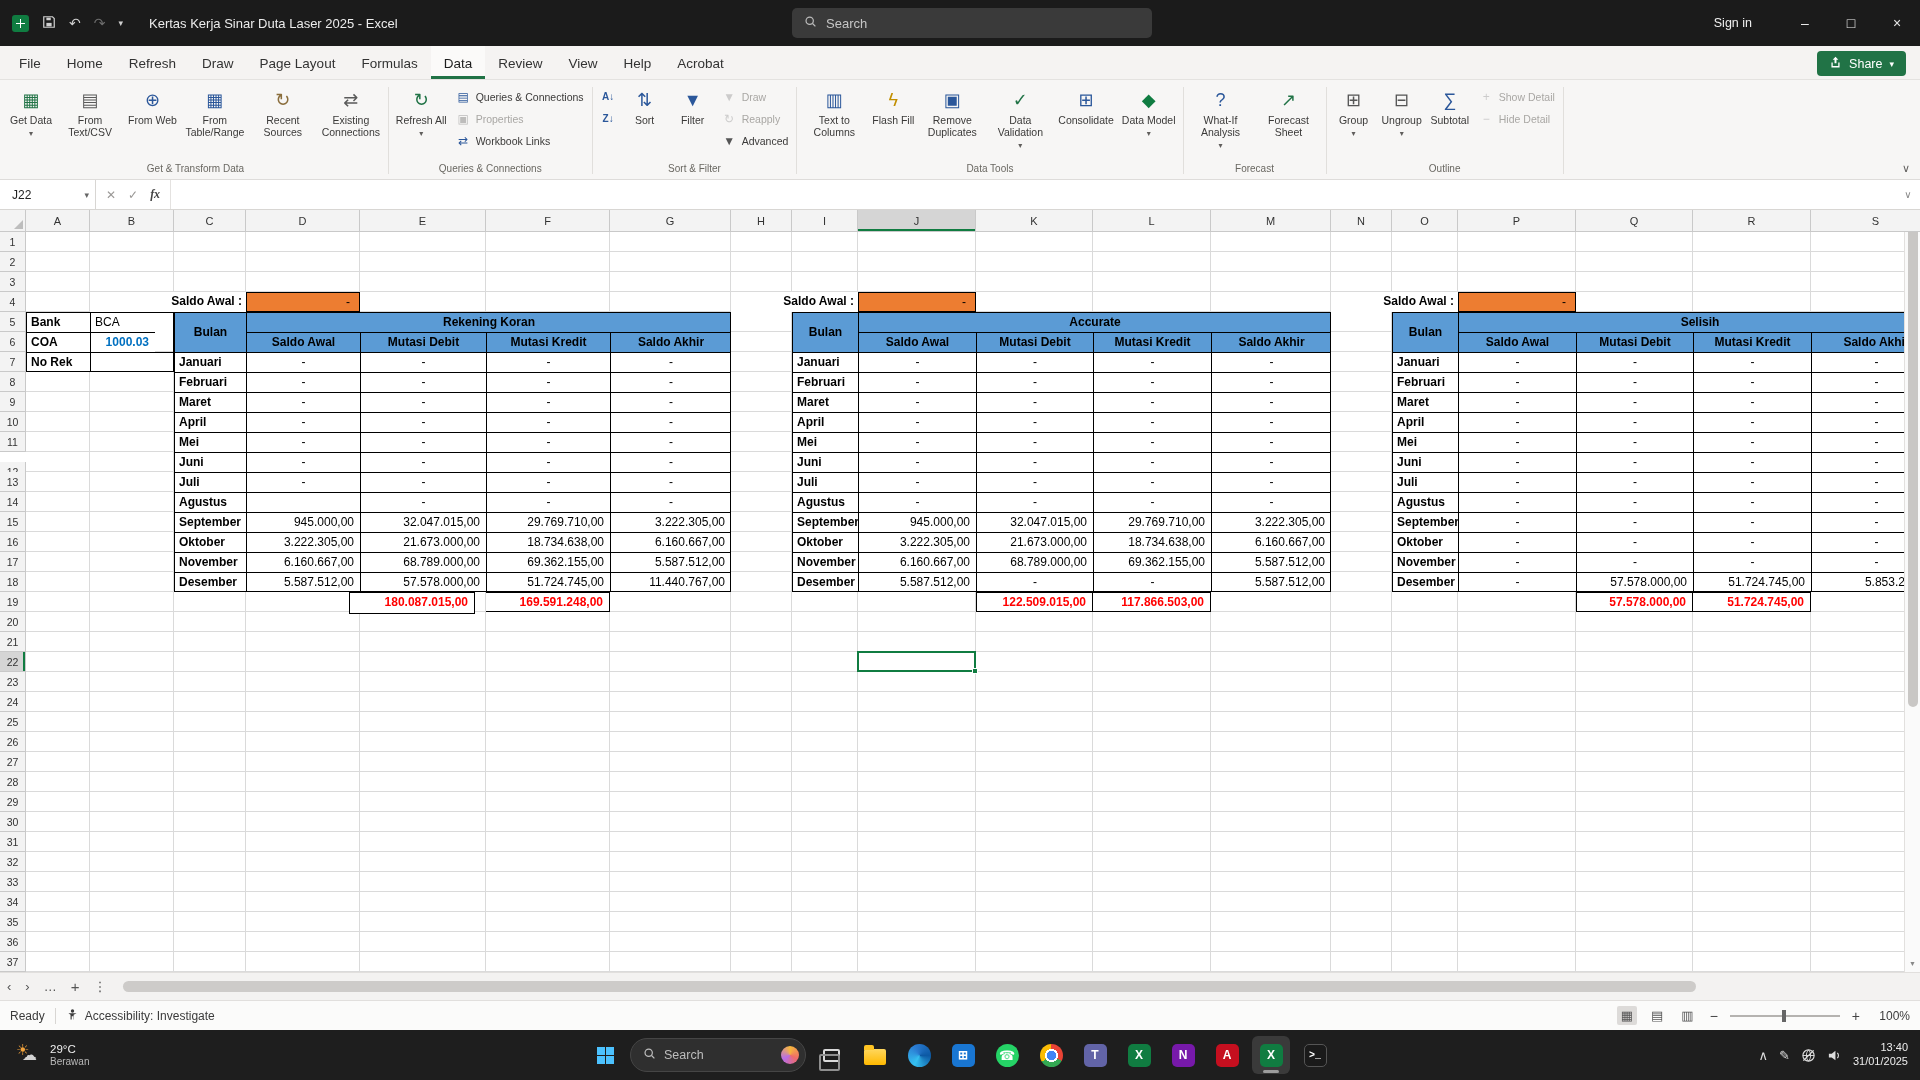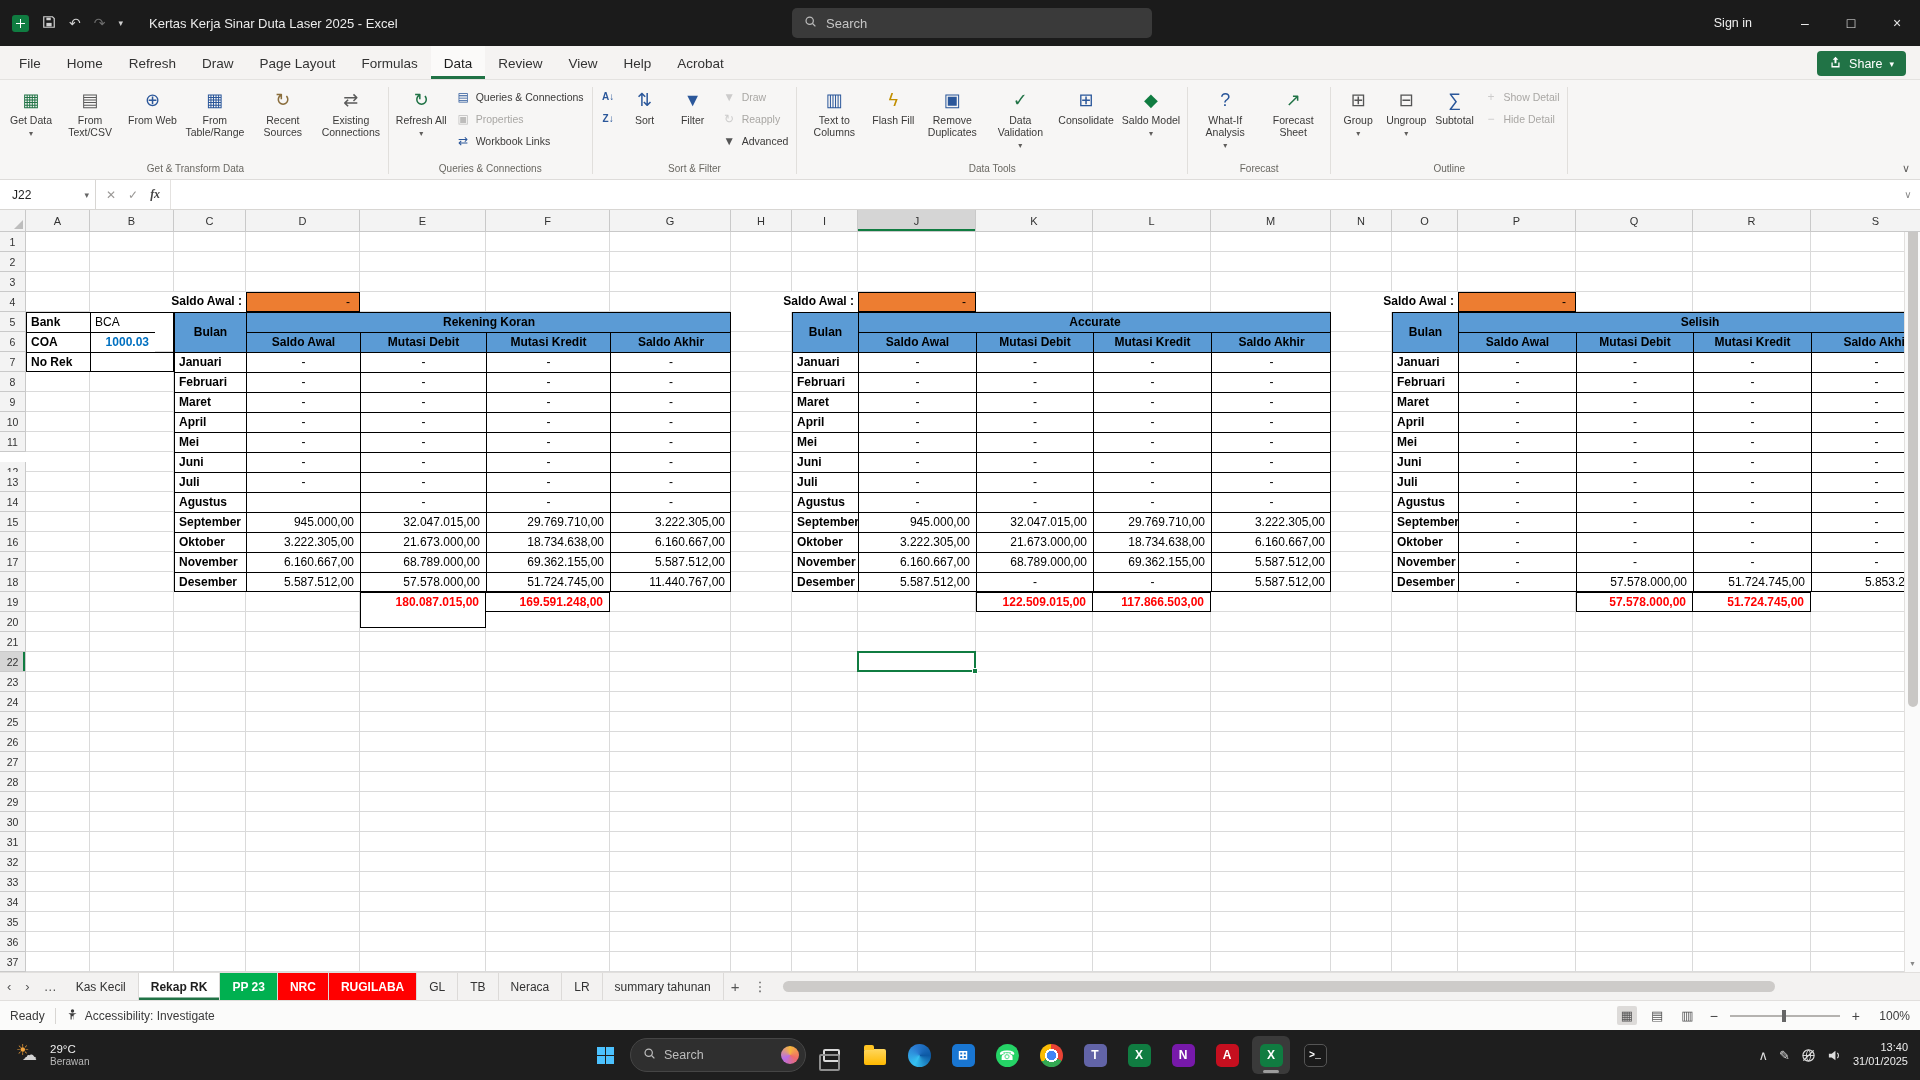--- a/index.html
+++ b/index.html
@@ -311,21 +311,21 @@
             <span class="ic" style="color: rgb(33, 115, 70);">✓</span>
             <span>Data Validation</span>
             <span class="dd">▾</span>
           </div>
           <div class="bigbtn">
             <span class="ic" style="color: rgb(43, 87, 154);">⊞</span>
             <span>Consolidate</span>
           </div>
           <div class="bigbtn">
             <span class="ic" style="color: rgb(16, 124, 65);">◆</span>
-            <span>Saldo Model</span>
+            <span>Data Model</span>
             <span class="dd">▾</span>
           </div>
         </div>
         <div class="rg-label">Data Tools</div>
       </div>
       <div class="rg-sep"></div>
       <div class="rgroup">
         <div class="rg-body">
           <div class="bigbtn">
             <span class="ic" style="color: rgb(43, 87, 154);">?</span>
@@ -478,21 +478,21 @@
         <div class="cell right bl bt" style="left: 334px; top: 320px; width: 126px; height: 20px; line-height: 18px;">68.789.000,00</div>
         <div class="cell right bl bt" style="left: 460px; top: 320px; width: 124px; height: 20px; line-height: 18px;">69.362.155,00</div>
         <div class="cell right bl bt" style="left: 584px; top: 320px; width: 121px; height: 20px; line-height: 18px;">5.587.512,00</div>
         <div class="cell b bl bt" style="left: 148px; top: 340px; width: 72px; height: 20px; line-height: 18px;">Desember</div>
         <div class="cell right bl bt" style="left: 220px; top: 340px; width: 114px; height: 20px; line-height: 18px;">5.587.512,00</div>
         <div class="cell right bl bt" style="left: 334px; top: 340px; width: 126px; height: 20px; line-height: 18px;">57.578.000,00</div>
         <div class="cell right bl bt" style="left: 460px; top: 340px; width: 124px; height: 20px; line-height: 18px;">51.724.745,00</div>
         <div class="cell right bl bt" style="left: 584px; top: 340px; width: 121px; height: 20px; line-height: 18px;">11.440.767,00</div>
         <div class="edge" style="left: 704px; top: 80px; width: 1px; height: 280px;"></div>
         <div class="edge" style="left: 148px; top: 359px; width: 557px; height: 1px;"></div>
-        <div class="cell right b bfull" style="left: 334px; top: 360px; width: 126px; height: 36px; line-height: 18px; color: rgb(255, 0, 0);">180.087.015,00</div>
+        <div class="cell right b bfull" style="left: 323px; top: 360px; width: 126px; height: 22px; line-height: 18px; color: rgb(255, 0, 0);">180.087.015,00</div>
         <div class="cell right b bfull noleft" style="left: 460px; top: 360px; width: 124px; height: 20px; line-height: 18px; color: rgb(255, 0, 0);">169.591.248,00</div>
         <div class="cell b right slab" style="left: 705px; top: 60px; width: 127px; height: 20px; line-height: 18px;">Saldo Awal :</div>
         <div class="cell bfull right or2" style="left: 832px; top: 60px; width: 118px; height: 20px; line-height: 18px; background: rgb(237, 125, 49);">-</div>
         <div class="cell b center bl bt" style="left: 766px; top: 80px; width: 66px; height: 40px; line-height: 38px; background: rgb(91, 155, 213);">Bulan</div>
         <div class="cell b center bl bt" style="left: 832px; top: 80px; width: 473px; height: 20px; line-height: 18px; background: rgb(91, 155, 213);">Accurate</div>
         <div class="cell b center bl bt" style="left: 832px; top: 100px; width: 118px; height: 20px; line-height: 18px; background: rgb(91, 155, 213);">Saldo Awal</div>
         <div class="cell b center bl bt" style="left: 950px; top: 100px; width: 117px; height: 20px; line-height: 18px; background: rgb(91, 155, 213);">Mutasi Debit</div>
         <div class="cell b center bl bt" style="left: 1067px; top: 100px; width: 118px; height: 20px; line-height: 18px; background: rgb(91, 155, 213);">Mutasi Kredit</div>
         <div class="cell b center bl bt" style="left: 1185px; top: 100px; width: 120px; height: 20px; line-height: 18px; background: rgb(91, 155, 213);">Saldo Akhir</div>
         <div class="cell b bl bt" style="left: 766px; top: 120px; width: 66px; height: 20px; line-height: 18px;">Januari</div>
@@ -693,32 +693,20 @@
       <div class="rowhead" style="top: 682px; height: 20px;">34</div>
       <div class="rowhead" style="top: 702px; height: 20px;">35</div>
       <div class="rowhead" style="top: 722px; height: 20px;">36</div>
       <div class="rowhead" style="top: 742px; height: 20px;">37</div>
     </div>
 
   <div class="sheetbar">
     <span class="snav">‹</span>
     <span class="snav">›</span>
     <span class="snav">…</span>
-    <div id="sheettabs">
-        <span class="stab">Kas Kecil</span>
-        <span class="stab active">Rekap RK</span>
-        <span class="stab" style="background: rgb(0, 176, 80); color: rgb(255, 255, 255); font-weight: bold;">PP 23</span>
-        <span class="stab" style="background: rgb(255, 0, 0); color: rgb(255, 255, 255); font-weight: bold;">NRC</span>
-        <span class="stab" style="background: rgb(255, 0, 0); color: rgb(255, 255, 255); font-weight: bold;">RUGILABA</span>
-        <span class="stab">GL</span>
-        <span class="stab">TB</span>
-        <span class="stab">Neraca</span>
-        <span class="stab">LR</span>
-        <span class="stab">summary tahunan</span>
-      </div>
     <span class="snav add">+</span>
     <span class="snav">⋮</span>
     <div class="hscroll">
         <div class="hthumb"></div>
       </div>
   </div>
 
   <div class="statusbar">
     <span class="sb-item">Ready</span>
     <span class="sb-sep"></span>

